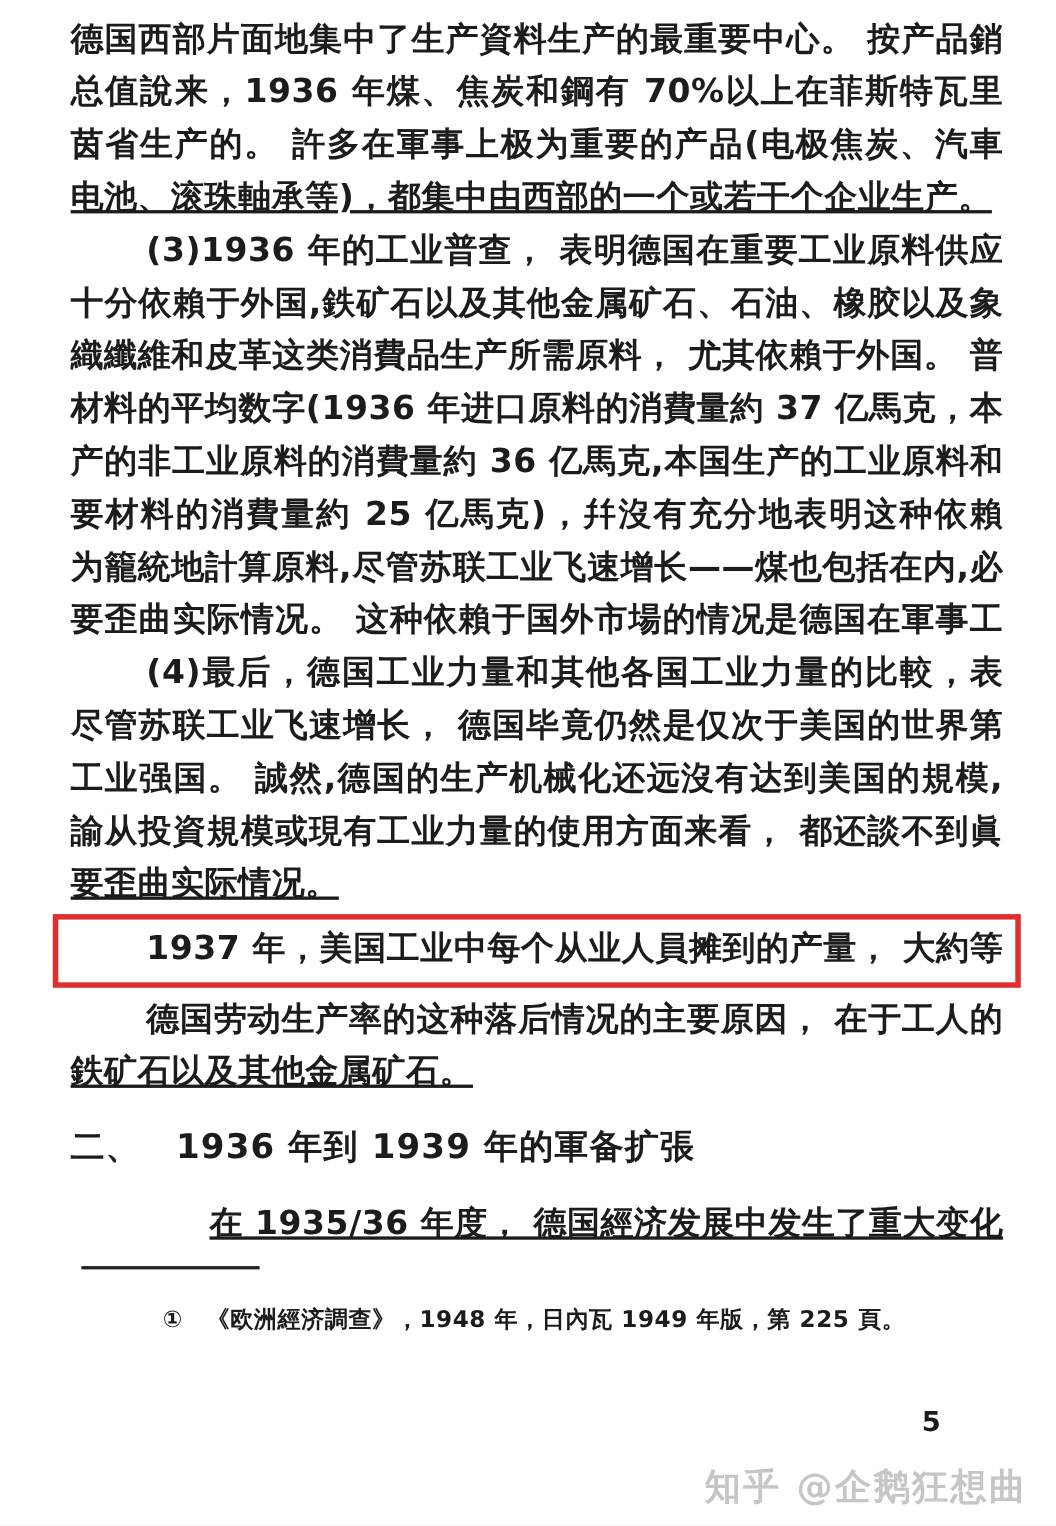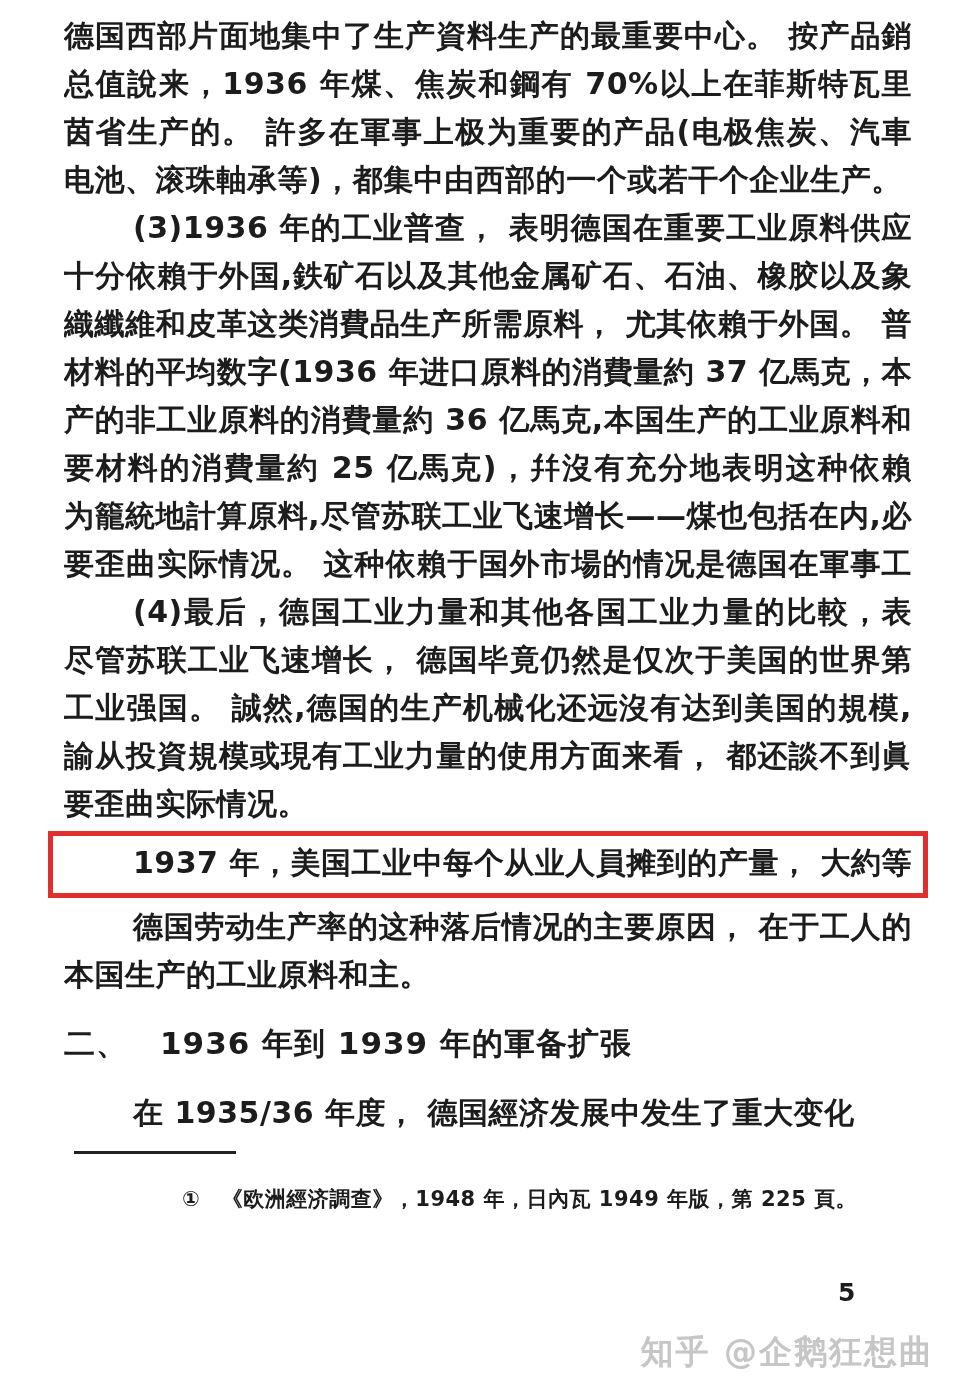--- a/index.html
+++ b/index.html
@@ -29,22 +29,23 @@
     line-height:48px;
     font-weight:700;
     text-align:justify;
     text-align-last:justify;
     letter-spacing:0.5px;
     white-space:normal;
     overflow:hidden;
     height:48px;
   }
   .line.last{
-    text-align:left;
+    text-align:right;
     text-align-last:left;
+    text-decoration:underline;
   }
   .line.indent{
     text-indent:2.3em;
   }
   .highlight{
     border:5px solid var(--hl);
     margin:3px -16px 5px -16px;
     padding:3px 11px 6px 11px;
   }
   .heading{
@@ -57,21 +58,21 @@
   .footnote-rule{
     width:162px;
     height:0;
     border-top:3px solid #222;
     margin:14px 0 0 10px;
   }
   .footnote{
     font-size:21px;
     line-height:30px;
     font-weight:700;
-    margin:30px 0 0 118px;
+    margin:30px 0 0 84px;
     text-align:left;
     letter-spacing:0.5px;
   }
   .page-number{
     position:absolute;
     left:838px;top:1278px;
     font-size:25px;
     font-weight:700;
   }
   .watermark{
@@ -109,21 +110,21 @@
         <div class="line">尽管苏联工业飞速增长， 德国毕竟仍然是仅次于美国的世界第二</div>
         <div class="line">工业强国。 誠然,德国的生产机械化还远沒有达到美国的規模,无</div>
         <div class="line">諭从投資規模或現有工业力量的使用方面来看， 都还談不到眞正</div>
         <div class="line last">要歪曲实际情况。</div>
       </div>
       <div class="para highlight">
         <div class="line indent">1937 年，美国工业中每个从业人員摊到的产量， 大約等于德</div>
       </div>
       <div class="para">
         <div class="line indent">德国劳动生产率的这种落后情况的主要原因， 在于工人的現</div>
-        <div class="line last">本国生产的工业原料和主。</div>
+        <div class="line last">鉄矿石以及其他金属矿石。</div>
       </div>
       <div class="heading">二、　1936 年到 1939 年的軍备扩張</div>
       <div class="para">
         <div class="line last indent">在 1935/36 年度， 德国經济发展中发生了重大变化——經济</div>
       </div>
       <div class="footnote-rule"></div>
       <div class="footnote">①　《欧洲經济調查》，1948 年，日內瓦 1949 年版，第 225 頁。</div>
     </div>
   <div class="page-number">5</div>
   <div class="watermark">知乎 @企鹅狂想曲</div>

